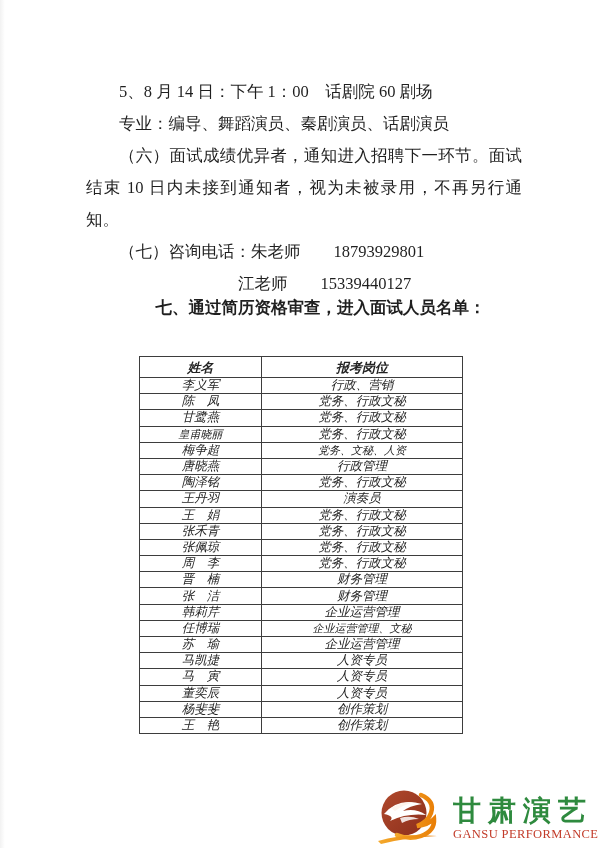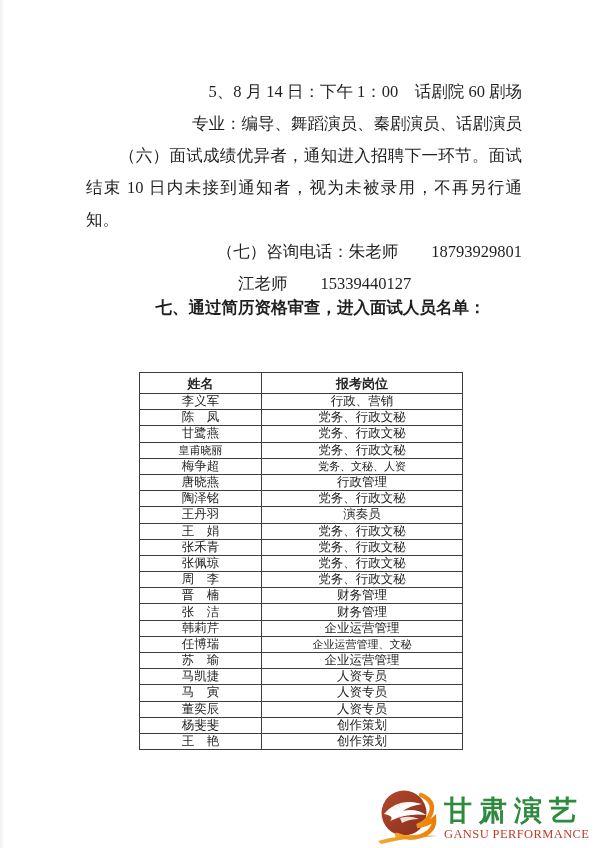--- a/index.html
+++ b/index.html
@@ -17,37 +17,38 @@
   .textblock {
     position: absolute;
     left: 86px; top: 76px; width: 436px;
     font-size: 16.5px;
     line-height: 32px;
     text-align: justify;
     letter-spacing: 0;
   }
   .textblock p { margin: 0; text-indent: 2em; }
   .textblock p.contact-cont { text-indent: 152px; text-align: left; }
-  .textblock p.single { text-align: right; }
+  .textblock p.single { text-align: left; }
   .section-heading {
     font-weight: bold;
     line-height: 24px;
     margin-top: -4px !important;
     text-align: center;
   }
 
   
   table.applicants {
     position: absolute;
-    left: 139px; top: 372px;
+    left: 139px; top: 356px;
     width: 323px;
     border-collapse: collapse;
     table-layout: fixed;
     font-size: 12.5px;
     color: #242424;
+    font-style: italic;
   }
   table.applicants th, table.applicants td {
     border: 1px solid #3d3d3d;
     padding: 0;
     text-align: center;
     vertical-align: middle;
     line-height: 15px;
     overflow: hidden;
     white-space: nowrap;
   }
@@ -58,21 +59,21 @@
   }
   table.applicants td { height: 15.2px; }
   table.applicants col.c-name { width: 122px; }
   table.applicants col.c-pos  { width: 201px; }
   td.small-text { font-size: 11px; }
 
   
   .logo {
     position: absolute;
     left: 376px; top: 788px;
-    display: flex; align-items: flex-start; gap: 5px;
+    display: flex; align-items: flex-start; gap: 14px;
   }
   .logo-emblem { width: 63px; height: 58px; flex: 0 0 auto; }
   .logo-text { display: flex; flex-direction: column; padding-top: 8px; }
   .logo-cn {
     font-size: 28px; line-height: 30px; font-weight: bold;
     letter-spacing: 7px; white-space: nowrap;
   }
   .logo-en {
     font-size: 12.5px; line-height: 14px; font-weight: normal;
     letter-spacing: 0.4px; white-space: nowrap; margin-top: 1px;

